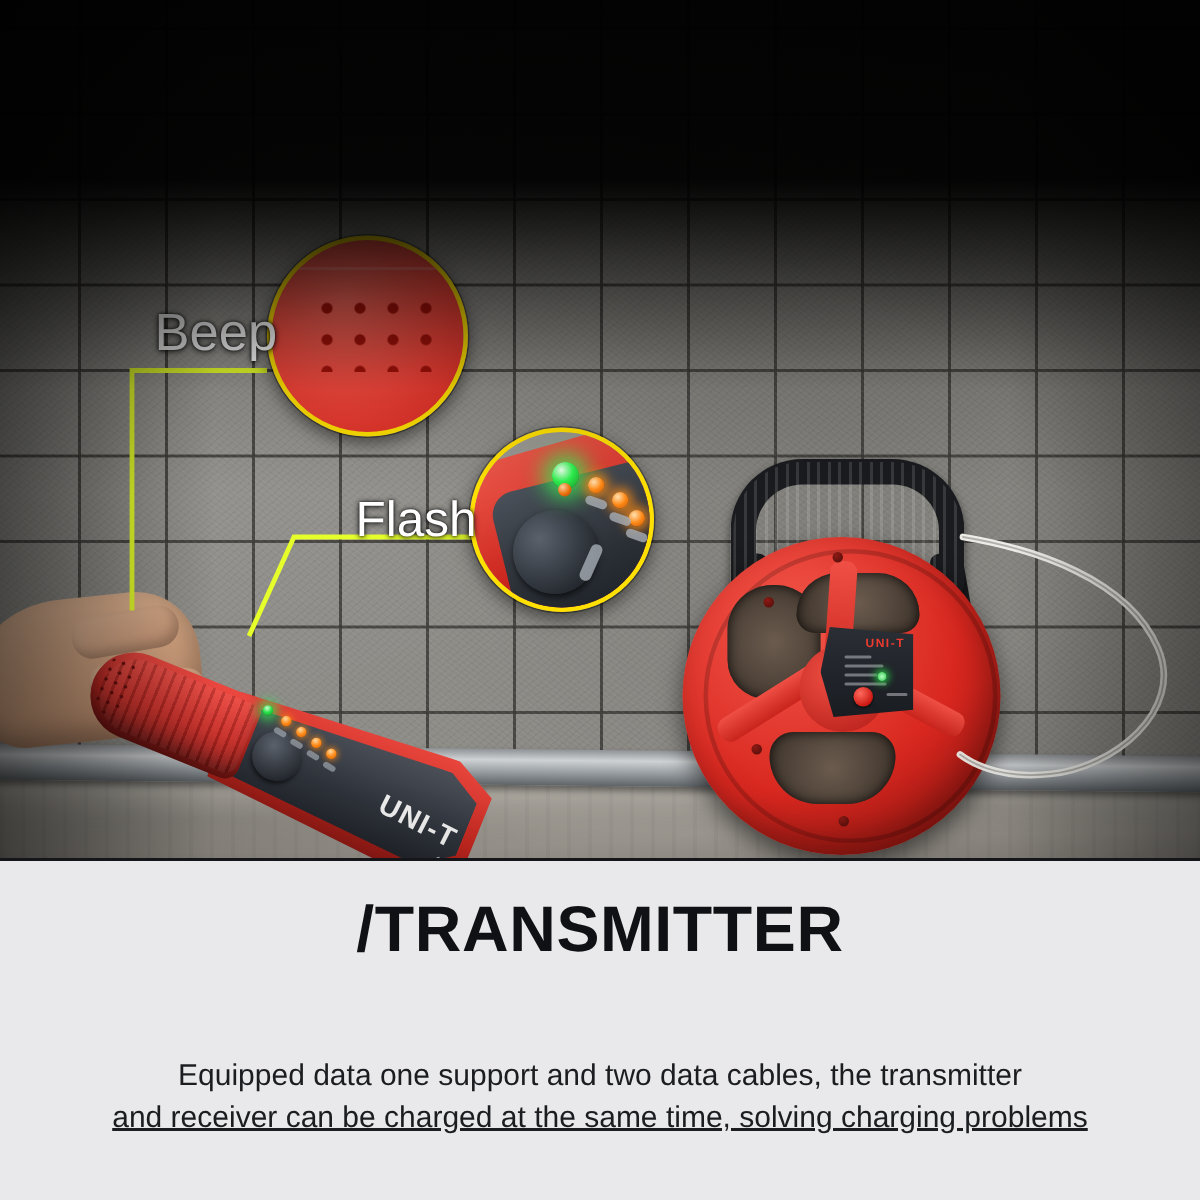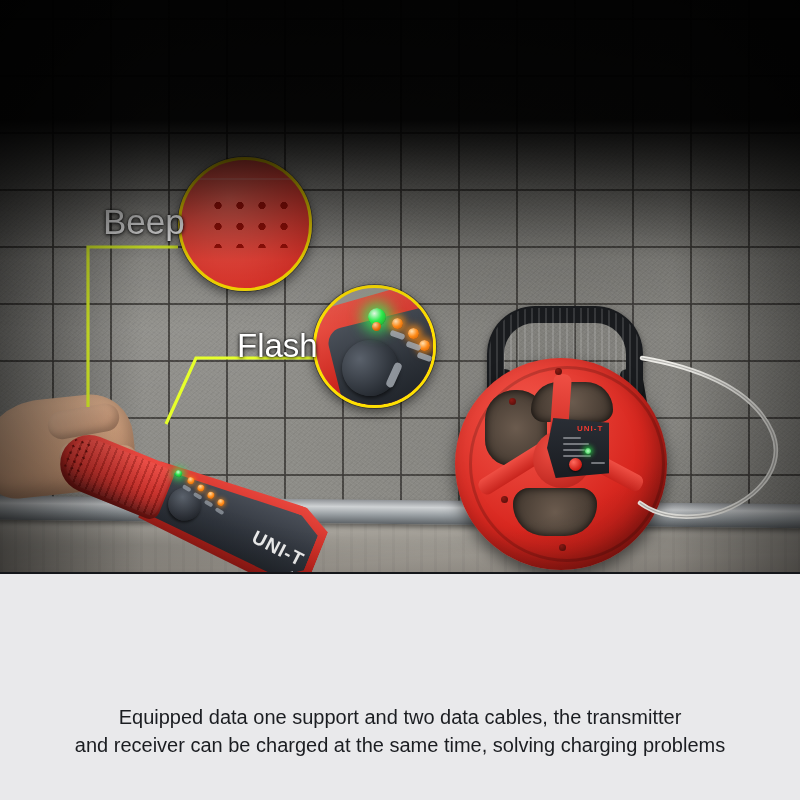--- a/index.html
+++ b/index.html
@@ -152,21 +152,21 @@
 
   
   #caption{position:absolute;left:0;top:572px;width:800px;height:228px;background:#e9e9eb;
     border-top:2px solid #14161a;}
   #headline{position:absolute;left:0;top:22px;width:800px;text-align:center;
     color:#101114;font-weight:700;font-size:43px;line-height:49px;letter-spacing:.4px;
     font-family:"Liberation Sans",sans-serif;}
   #sub1,#sub2{position:absolute;left:0;width:800px;text-align:center;color:#1b1d21;
     font-size:20px;font-family:"Liberation Sans",sans-serif;font-weight:400;}
   #sub1{top:706px;}
-  #sub2{top:734px;}
+  #sub2{top:734px;text-decoration:underline;}
 </style>
 </head>
 <body>
 
 <div id="stage">
 
   <div id="photo">
 
     <div class="wall"></div>
     <div class="wall-grain"></div>
@@ -282,18 +282,19 @@
       <div class="fc-slot" style="left:101px;top:66px;transform:rotate(20deg);"></div>
       <div class="fc-slot" style="left:74px;top:74px;width:8px;height:26px;border-radius:4px;transform:rotate(24deg);"></div>
     </div>
     <div class="callout-label" style="left:237px;top:327px;font-size:33px;">Flash</div>
 
     <div class="vignette"></div>
   </div>
 
   <div id="caption">
     <div id="headline">
+      <div>/TRANSMITTER</div>
     </div>
   </div>
   <div id="sub1">Equipped data one support and two data cables, the transmitter</div>
   <div id="sub2">and receiver can be charged at the same time, solving charging problems</div>
 
 </div>
 
 </body></html>

